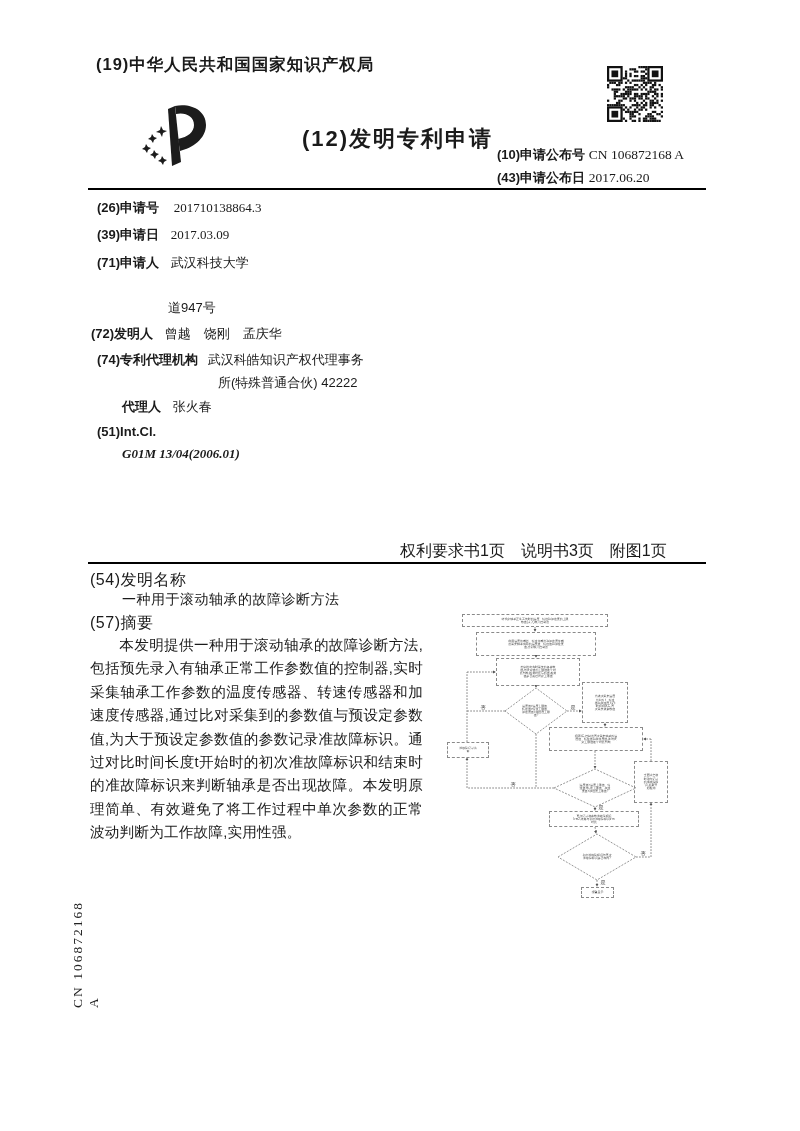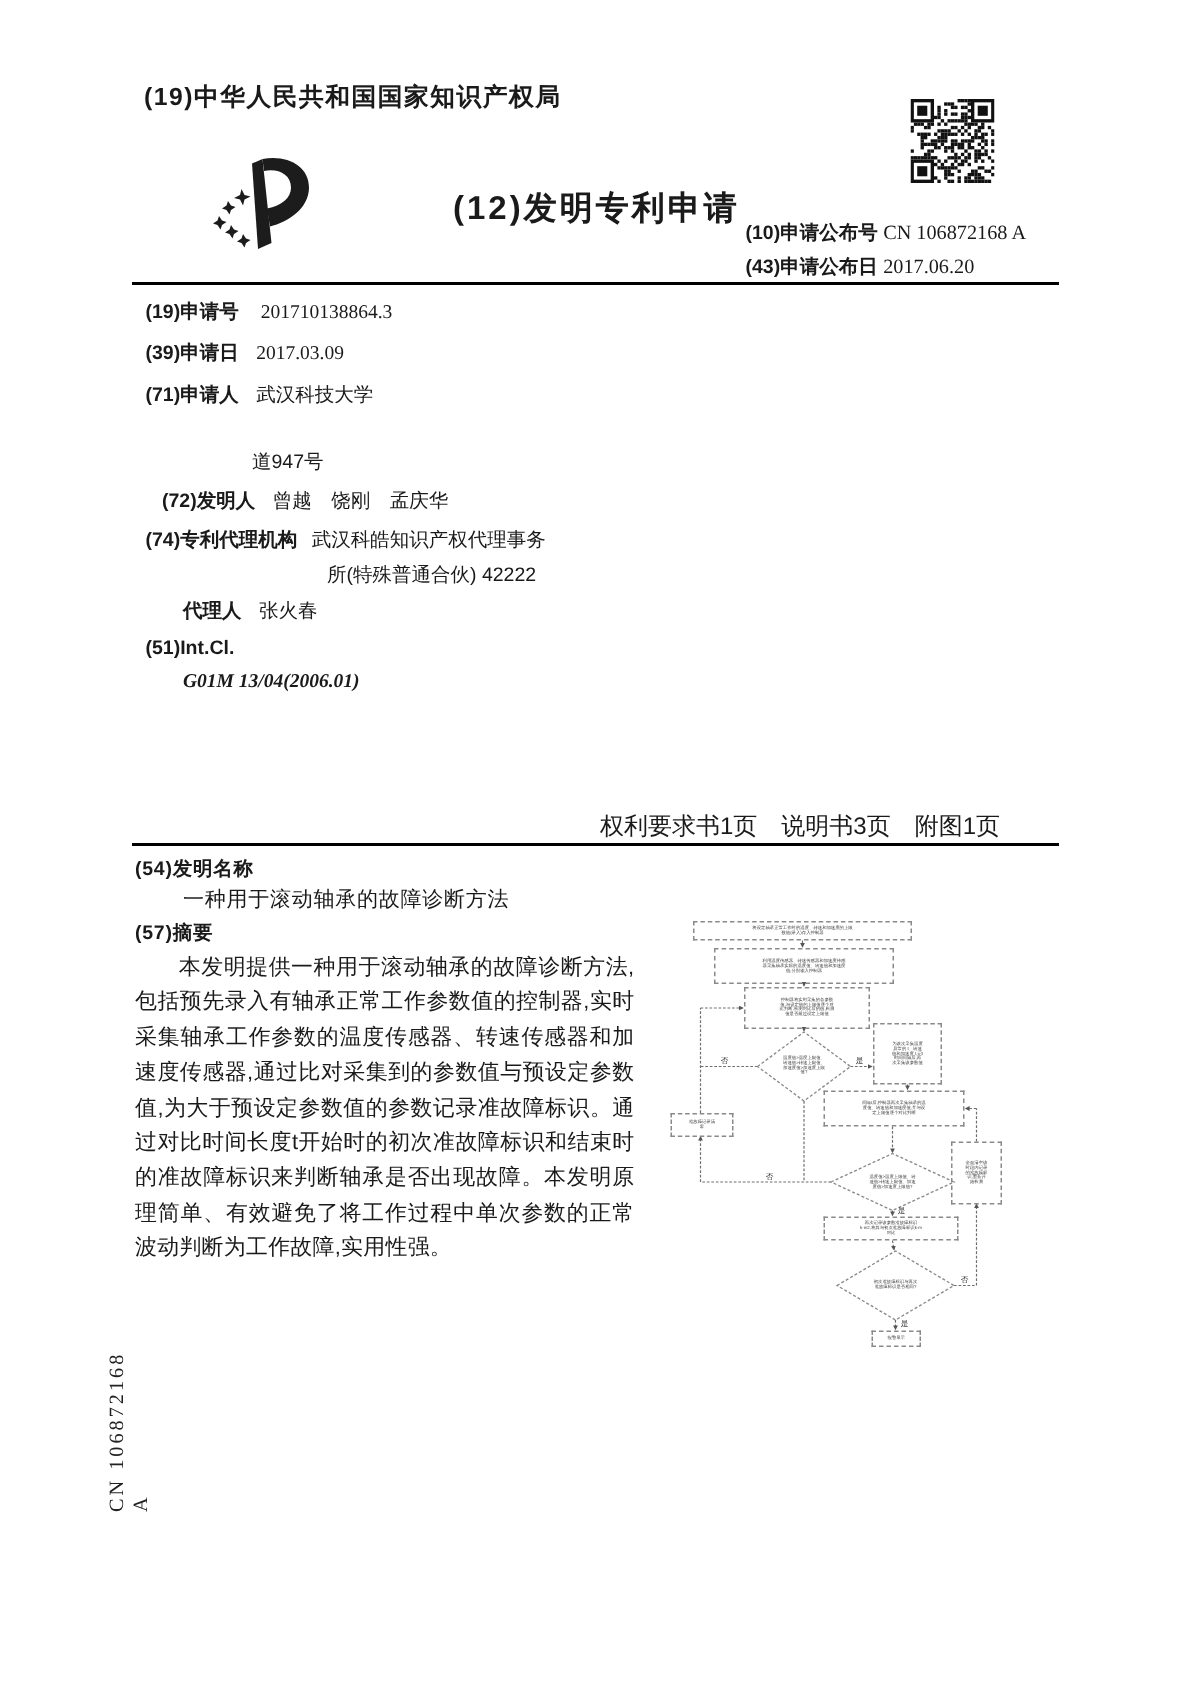--- a/index.html
+++ b/index.html
@@ -9,21 +9,21 @@
   .lbl{font-weight:bold;}
   .office{font-size:16.5px;font-weight:600;letter-spacing:1px;}
   .doctype{font-size:22px;font-weight:700;letter-spacing:2px;}
   .pubrow{font-size:13px;white-space:nowrap;}
   .pubrow .val{font-family:"Liberation Serif","DejaVu Serif",serif;font-size:13.5px;}
   .hr{background:#000;height:2px;}
   .brow{font-size:13px;white-space:nowrap;}
   .brow .val{font-family:"Liberation Serif","DejaVu Serif",serif;font-size:13px;}
   .italic{font-style:italic;font-weight:bold;}
   .pages{font-size:16px;text-align:left;}
-  .seclbl{font-size:13px;font-weight:bold;letter-spacing:0.5px;}
+  .seclbl{font-size:16px;font-weight:normal;letter-spacing:0.5px;}
   .title-line{font-size:14px;letter-spacing:0.5px;}
   .abstract{font-size:14.6px;line-height:23.4px;text-align:justify;text-indent:2em;
             letter-spacing:0.2px;}
   .sidebar-no{writing-mode:vertical-rl;transform:rotate(180deg);
       font-family:"Liberation Serif","DejaVu Serif",serif;font-size:13.5px;letter-spacing:2px;color:#222;}
   
   .fc{position:absolute;left:440px;top:605px;width:272px;height:300px;}
   .fc-box{position:absolute;border:1px dashed #8a8a8a;box-sizing:border-box;
           display:flex;align-items:center;justify-content:center;overflow:hidden;}
   .fc-box span, .fc-dia span{display:block;width:210%;margin-left:0;
@@ -300,35 +300,35 @@
     <span class="val">CN 106872168 A</span>
   </div>
   <div class="abs pubrow" style="left:497px;top:169px;">
     <span class="lbl">(43)申请公布日</span>
     <span class="val">2017.06.20</span>
   </div>
 
   <div class="abs hr" style="left:88px;top:188px;width:618px;"></div>
 
   <div class="abs brow" style="left:97px;top:199px;">
-    <span class="lbl">(19)申请号</span>
+    <span class="lbl">(26)申请号</span>
     <span class="val" style="margin-left:11px;">201710138864.3</span>
   </div>
   <div class="abs brow" style="left:97px;top:226px;">
     <span class="lbl">(39)申请日</span>
     <span class="val" style="margin-left:8px;">2017.03.09</span>
   </div>
   <div class="abs brow" style="left:97px;top:254px;">
     <span class="lbl">(71)申请人</span>
     <span style="margin-left:8px;">武汉科技大学</span>
   </div>
   <div class="abs brow" style="left:168px;top:299px;">
     <span>道947号</span>
   </div>
-  <div class="abs brow" style="left:108px;top:325px;">
+  <div class="abs brow" style="left:91px;top:325px;">
     <span class="lbl">(72)发明人</span>
     <span style="margin-left:8px;">曾越　饶刚　孟庆华</span>
   </div>
   <div class="abs brow" style="left:97px;top:351px;">
     <span class="lbl">(74)专利代理机构</span>
     <span style="margin-left:6px;">武汉科皓知识产权代理事务</span>
   </div>
   <div class="abs brow" style="left:218px;top:374px;">
     <span>所(特殊普通合伙) 42222</span>
   </div>

